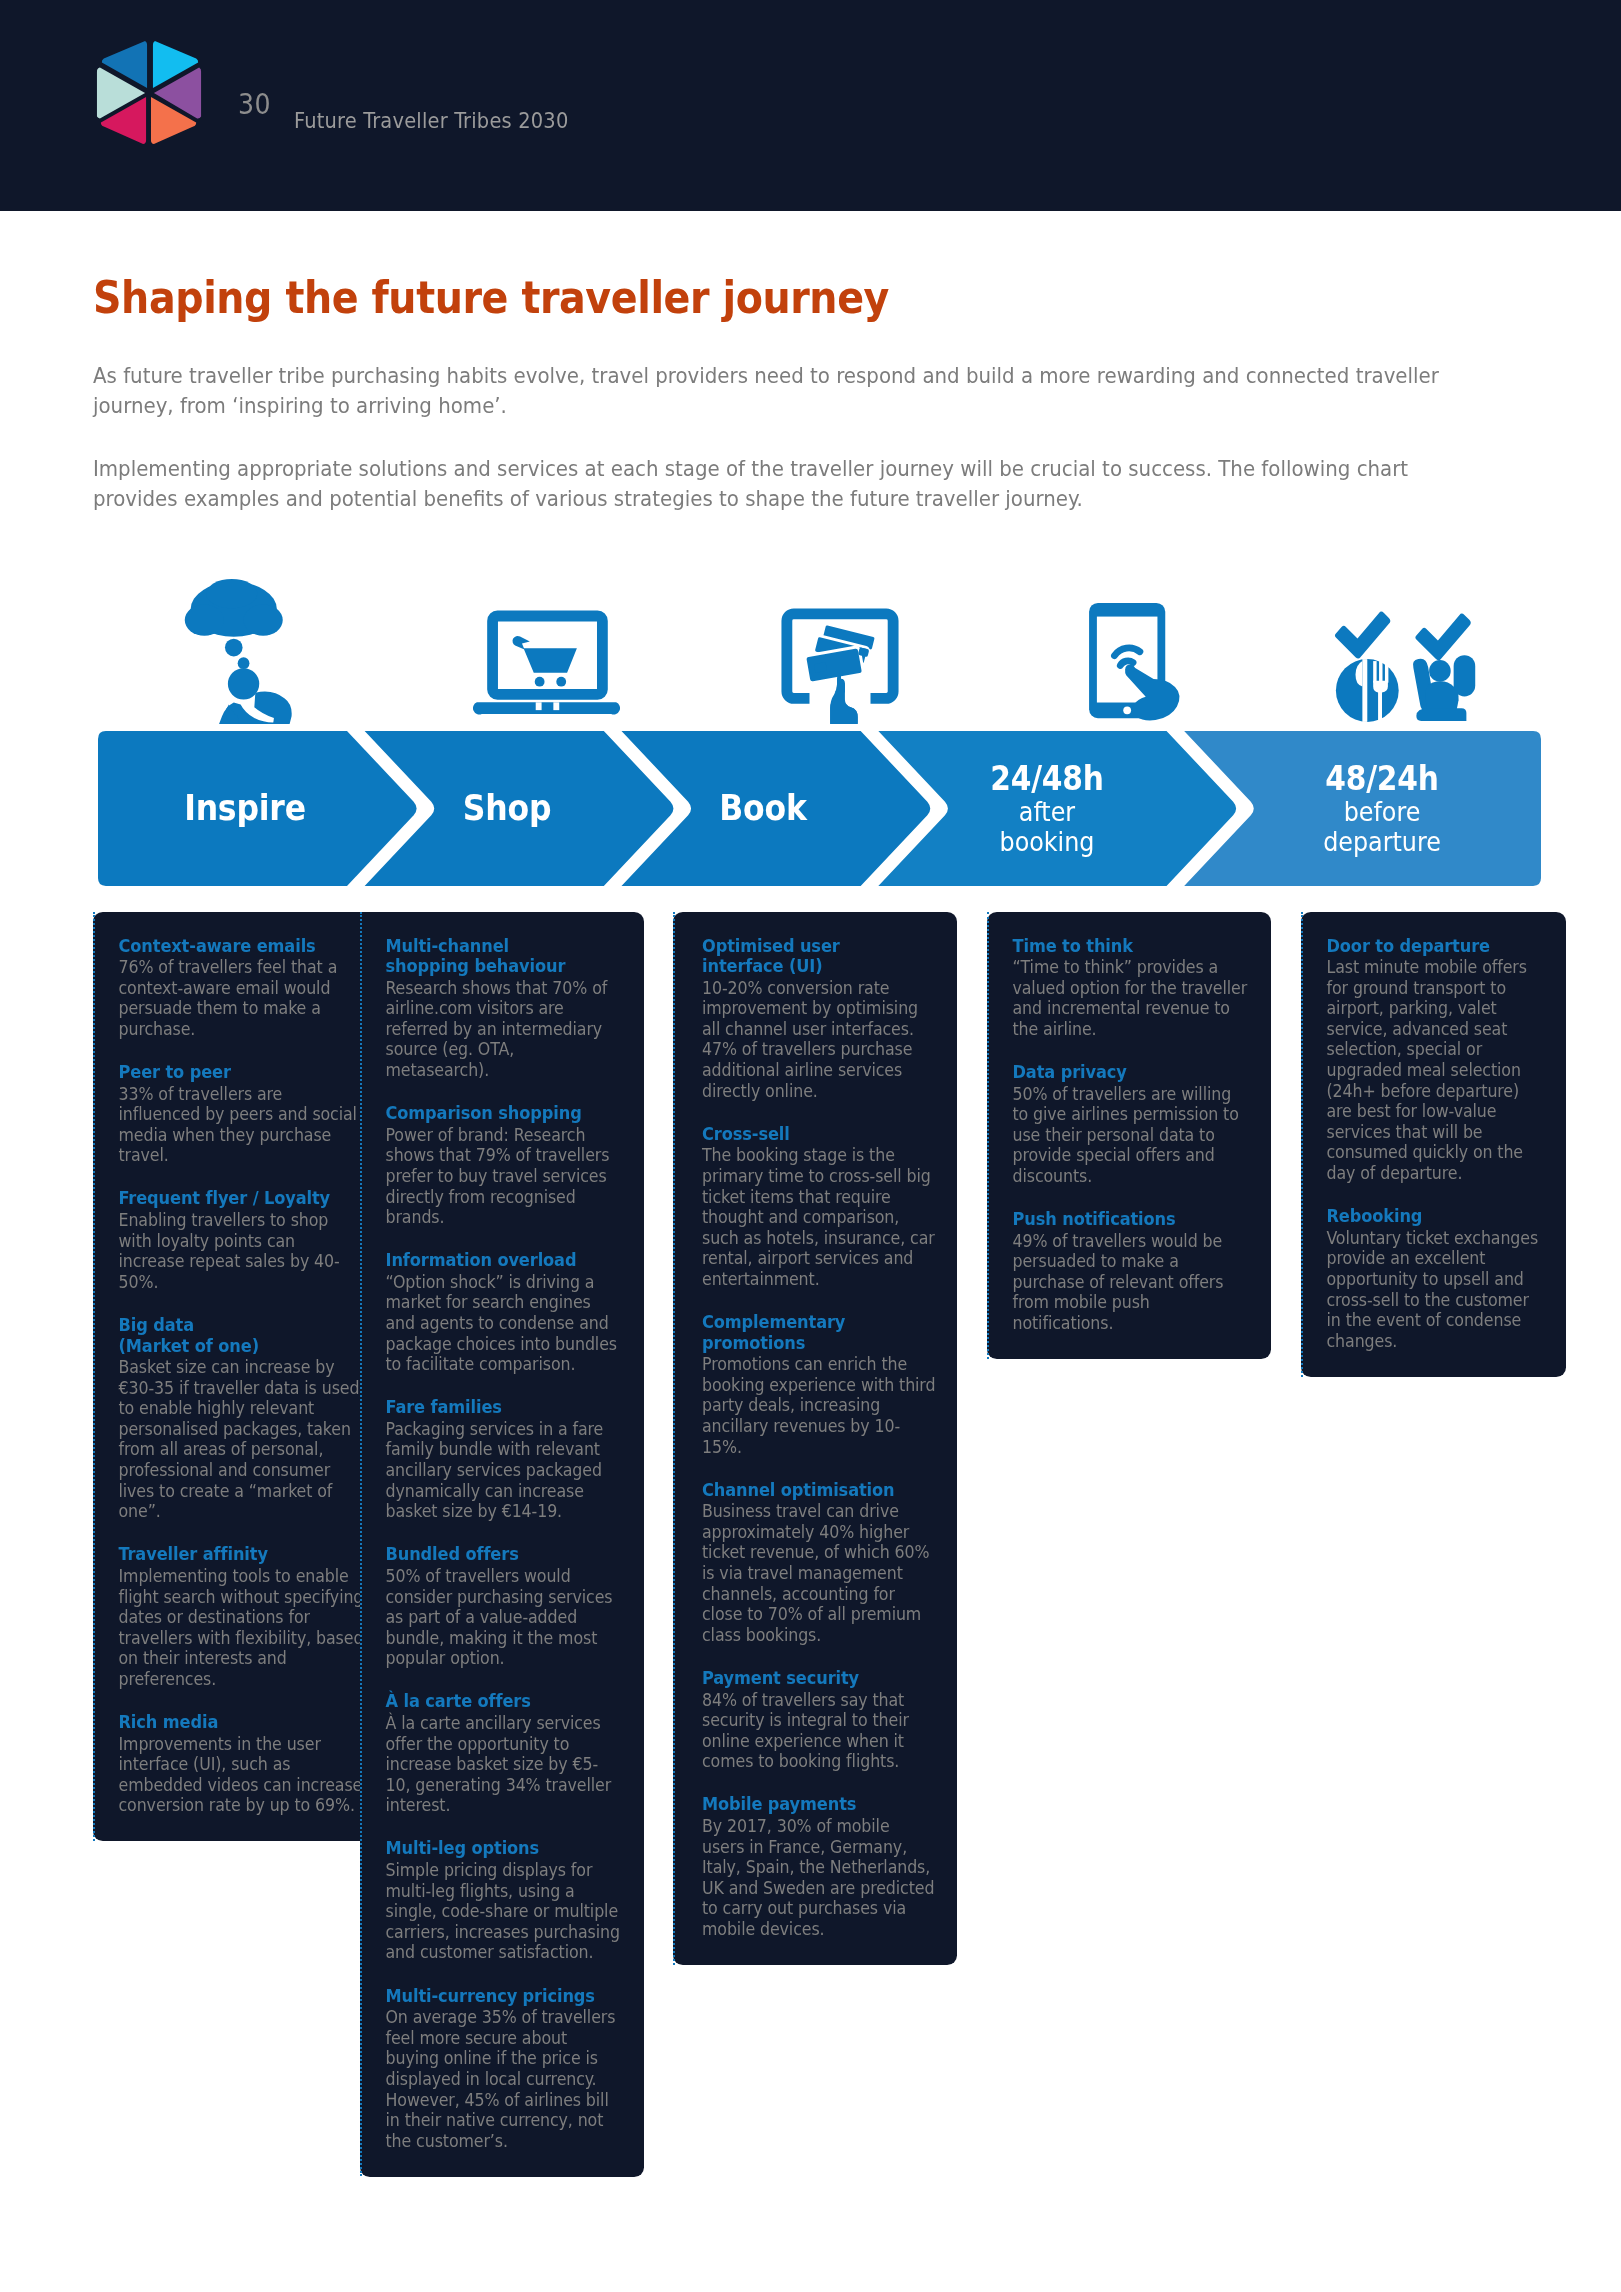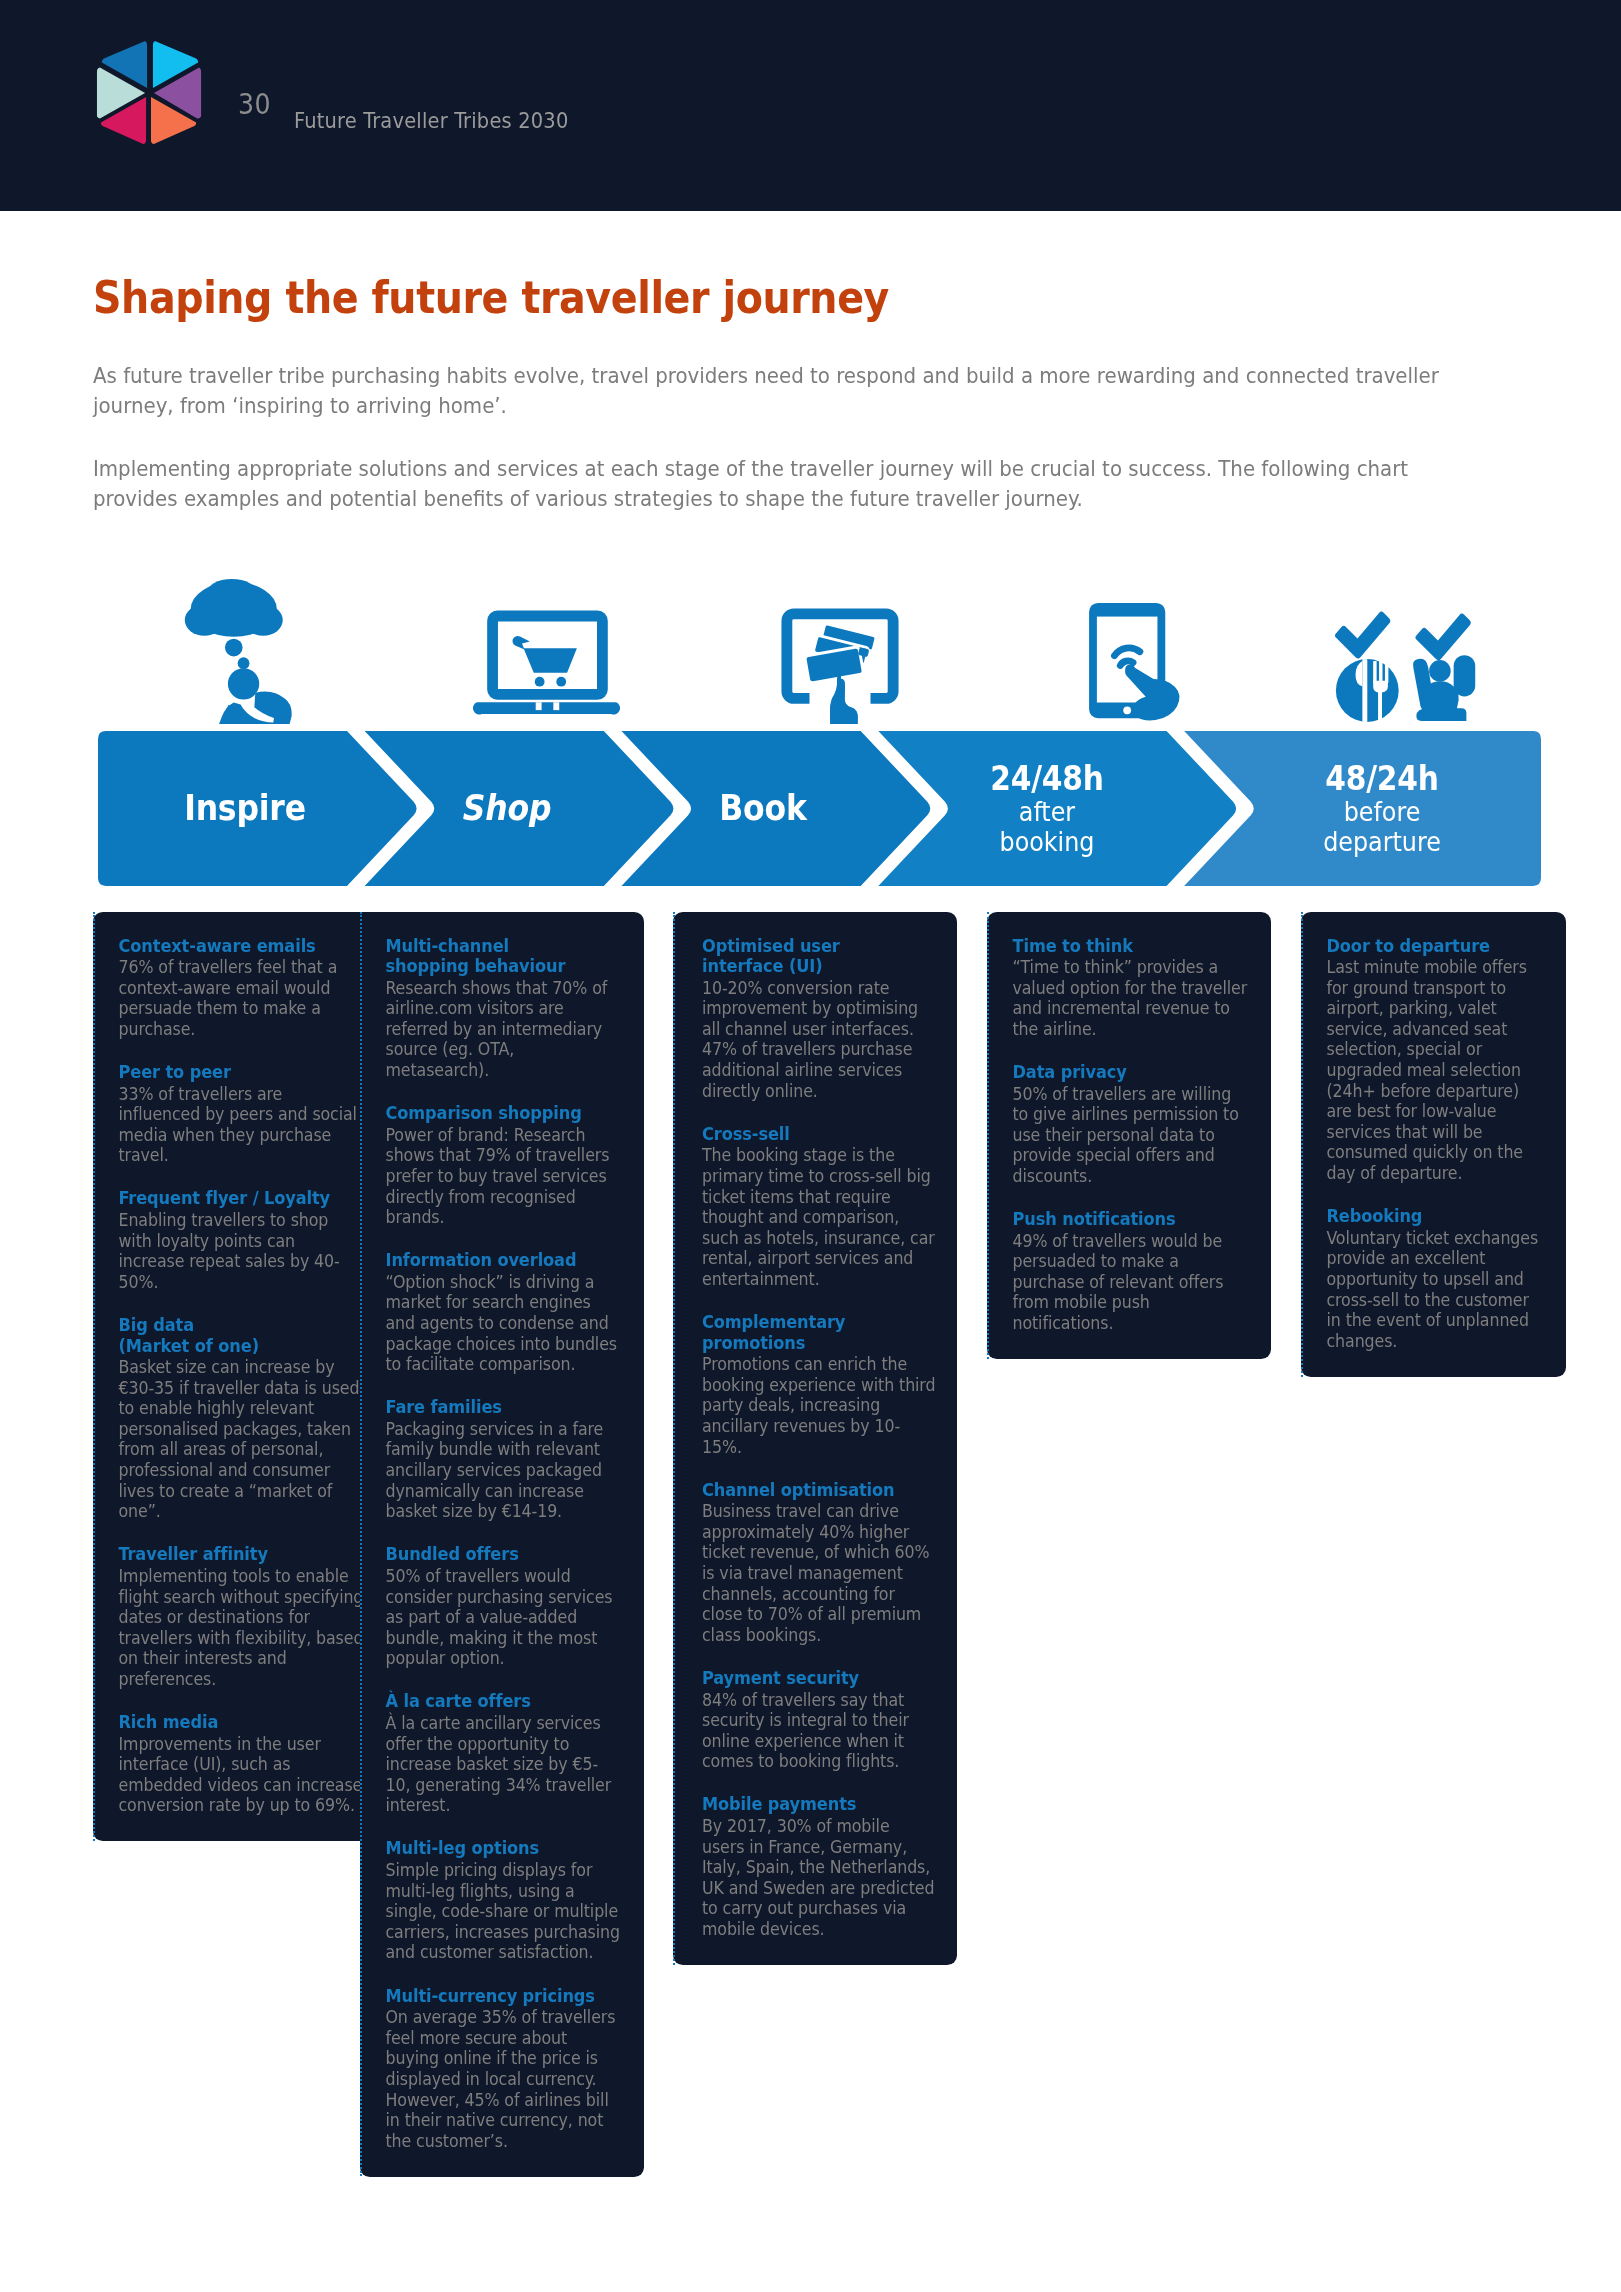--- a/index.html
+++ b/index.html
@@ -216,21 +216,21 @@
       <path d="M272 0 L516 0 L584 72 Q590 79 584 86 L516 158 L272 158 L340 86 Q346 79 340 72 Z" fill="#0c79bf"></path>
       <path d="M534 0 L778 0 L846 72 Q852 79 846 86 L778 158 L534 158 L602 86 Q608 79 602 72 Z" fill="#0c79bf"></path>
       <path d="M796 0 L1090 0 L1158 72 Q1164 79 1158 86 L1090 158 L796 158 L864 86 Q870 79 864 72 Z" fill="#1280c4"></path>
       <path d="M1108 0 L1464 0 Q1472 0 1472 8 L1472 150 Q1472 158 1464 158 L1108 158 L1176 86 Q1182 79 1176 72 Z" fill="#3089c9"></path>
     </g>
   </svg>
 
   <div class="chev" style="left:0px;width:294px;">
     <div class="chev-label-big">Inspire</div>
   </div>
-  <div class="chev" style="left:267px;width:284px;font-style:italic;">
+  <div class="chev" style="left:267px;width:284px;">
     <div class="chev-label-big">Shop</div>
   </div>
   <div class="chev" style="left:523px;width:284px;">
     <div class="chev-label-big">Book</div>
   </div>
   <div class="chev chev-two" style="left:812px;width:274px;">
     <div class="chev-label-big">24/48h</div>
     <div class="chev-label-sub">after</div>
     <div class="chev-label-sub">booking</div>
   </div>
@@ -352,18 +352,18 @@
     </div>
 
   <div class="col" id="col4" style="left:1208px;width:265px;">
     <div class="col-rule" style="height: 465px;"></div>
   <div class="blk">
         <div class="blk-h">Door to departure</div>
         <div class="blk-b">Last minute mobile offers for ground transport to airport, parking, valet service, advanced seat selection, special or upgraded meal selection (24h+ before departure) are best for low-value services that will be consumed quickly on the day of departure.</div>
       </div>
       <div class="blk">
         <div class="blk-h">Rebooking</div>
-        <div class="blk-b">Voluntary ticket exchanges provide an excellent opportunity to upsell and cross-sell to the customer in the event of unplanned changes.</div>
+        <div class="blk-b">Voluntary ticket exchanges provide an excellent opportunity to upsell and cross-sell to the customer in the event of condense changes.</div>
       </div>
     </div>
 
 </div>
 
 
 </body></html>

